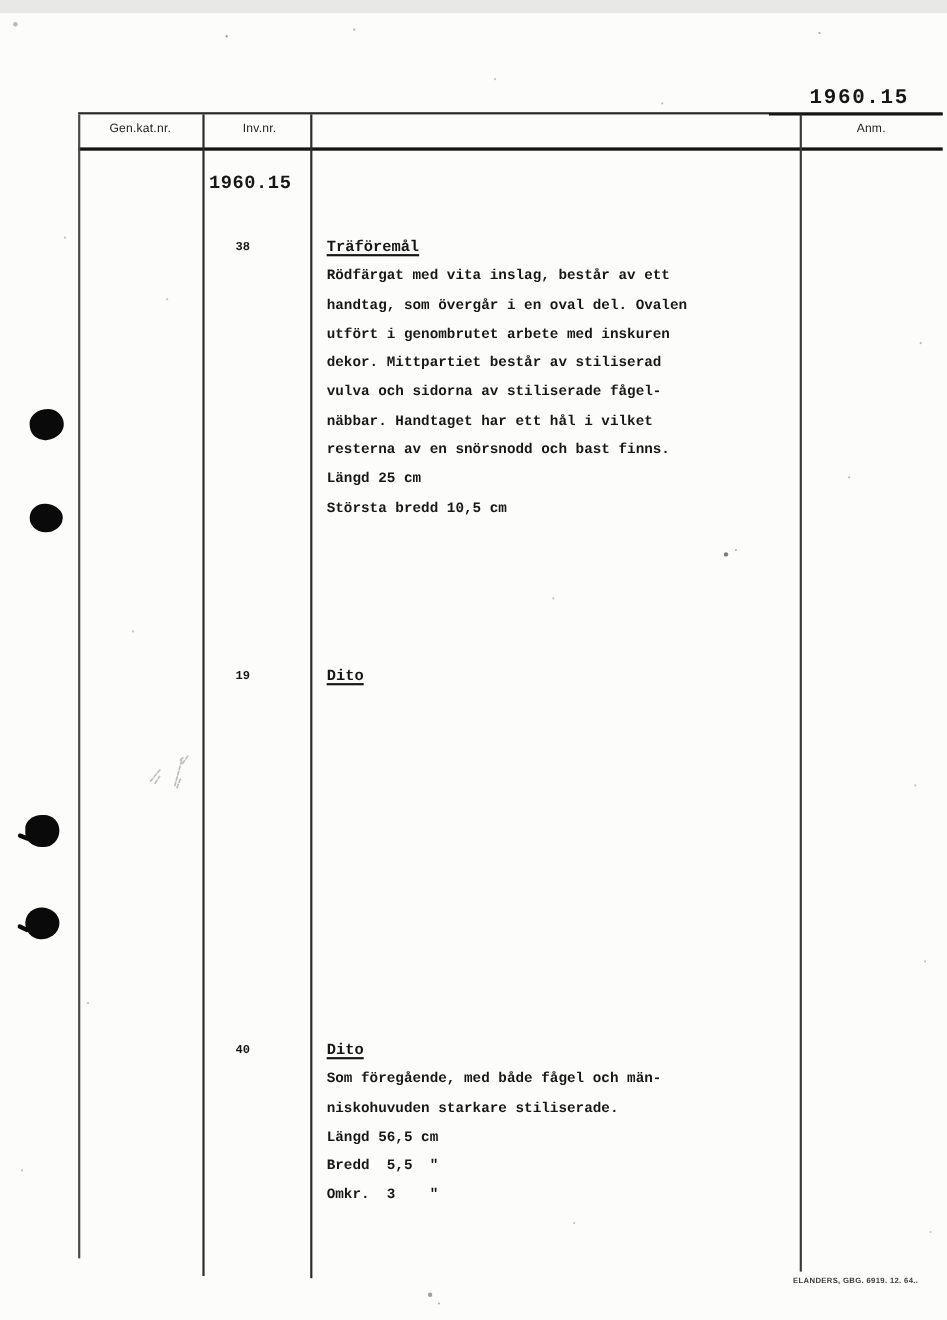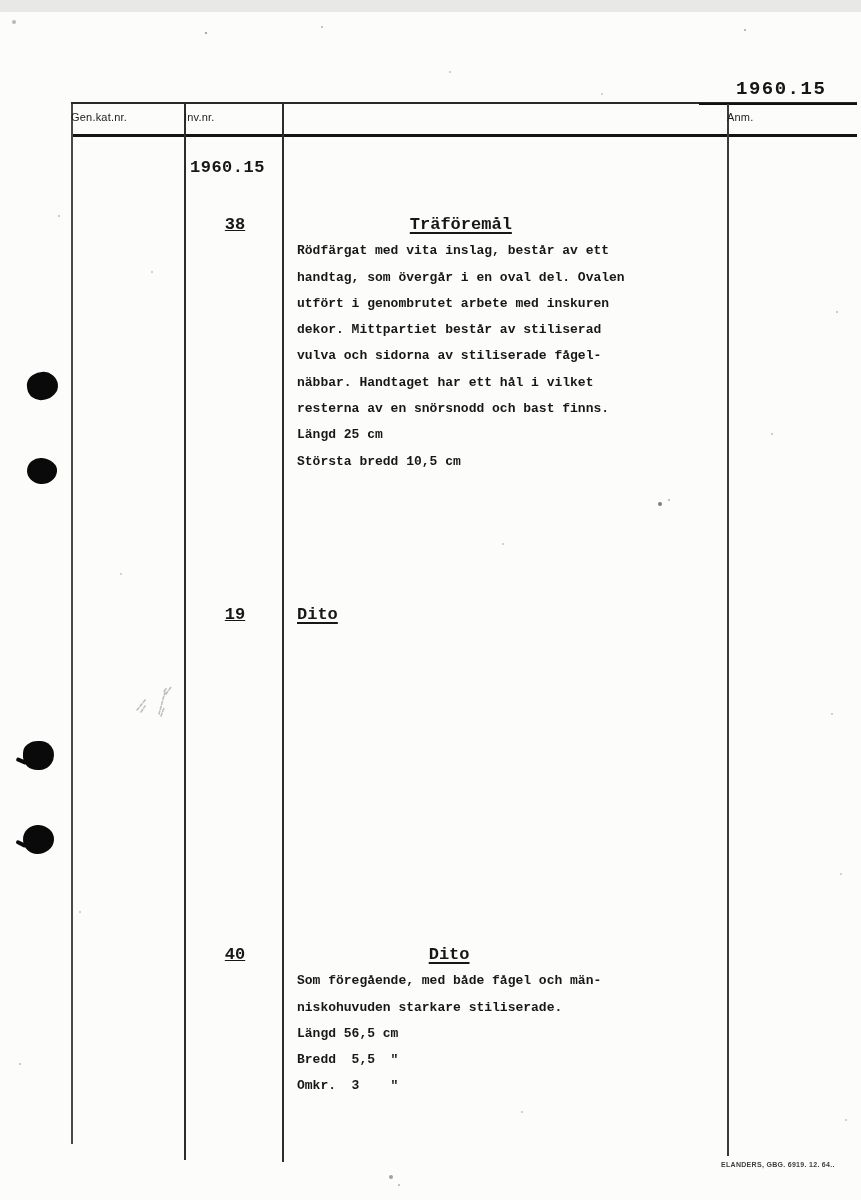--- a/index.html
+++ b/index.html
@@ -27,45 +27,44 @@
   .header-bottom{left:71px;top:122px;width:786px;height:3px;background:#141414;}
   .vline{position:absolute;background:#2d2d2d;}
   .v-left{left:71px;top:92px;width:2px;height:1040px;background:#4a4a4a;}
   .v-genkat{left:184px;top:92px;width:2px;height:1056px;}
   .v-invnr{left:282px;top:92px;width:2px;height:1058px;}
   .v-anm{left:727px;top:92px;width:2px;height:1052px;background:#3a3a3a;}
 
   
   .col-head{
     position:absolute;top:99px;font-size:11px;color:#222;
-    letter-spacing:0.2px;
+    text-align:center;letter-spacing:0.2px;
   }
   .h-genkat{left:71px;width:113px;}
   .h-invnr{left:184px;width:104px;}
   .h-anm{left:727px;width:130px;}
 
   
   .inv-group{position:absolute;left:190px;top:146px;font-size:17px;letter-spacing:0.5px;}
 
   
   .entry{position:absolute;left:0;width:861px;}
   .entry-38{top:200px;}
   .entry-39{top:590px;}
   .entry-40{top:930px;}
   .entry-number{
-    position:absolute;left:214px;width:42px;text-align:center;
-    font-size:17px;line-height:26.3px;text-decoration:underline;
+    position:absolute;left:214px;width:42px;text-align:left;
+    font-size:11px;line-height:26.3px;
   }
   .entry-text{position:absolute;left:297px;top:0;}
   .entry-title{
-    font-size:17px;line-height:26.3px;
+    font-size:14px;line-height:26.3px;
     text-decoration:underline;
     text-decoration-thickness:1.6px;
     text-underline-offset:3px;
-    text-align:center;
   }
   .entry-body{
     font-size:13px;line-height:26.3px;
     white-space:pre;
   }
 
   
   .hole{position:absolute;background:#0a0a0a;}
   .hole-1{left:27px;top:360px;width:31px;height:28px;border-radius:50% 48% 55% 45%/46% 52% 50% 50%;transform:rotate(-7deg);}
   .hole-2{left:27px;top:446px;width:30px;height:26px;border-radius:46% 54% 52% 48%/50% 46% 54% 50%;transform:rotate(5deg);}

